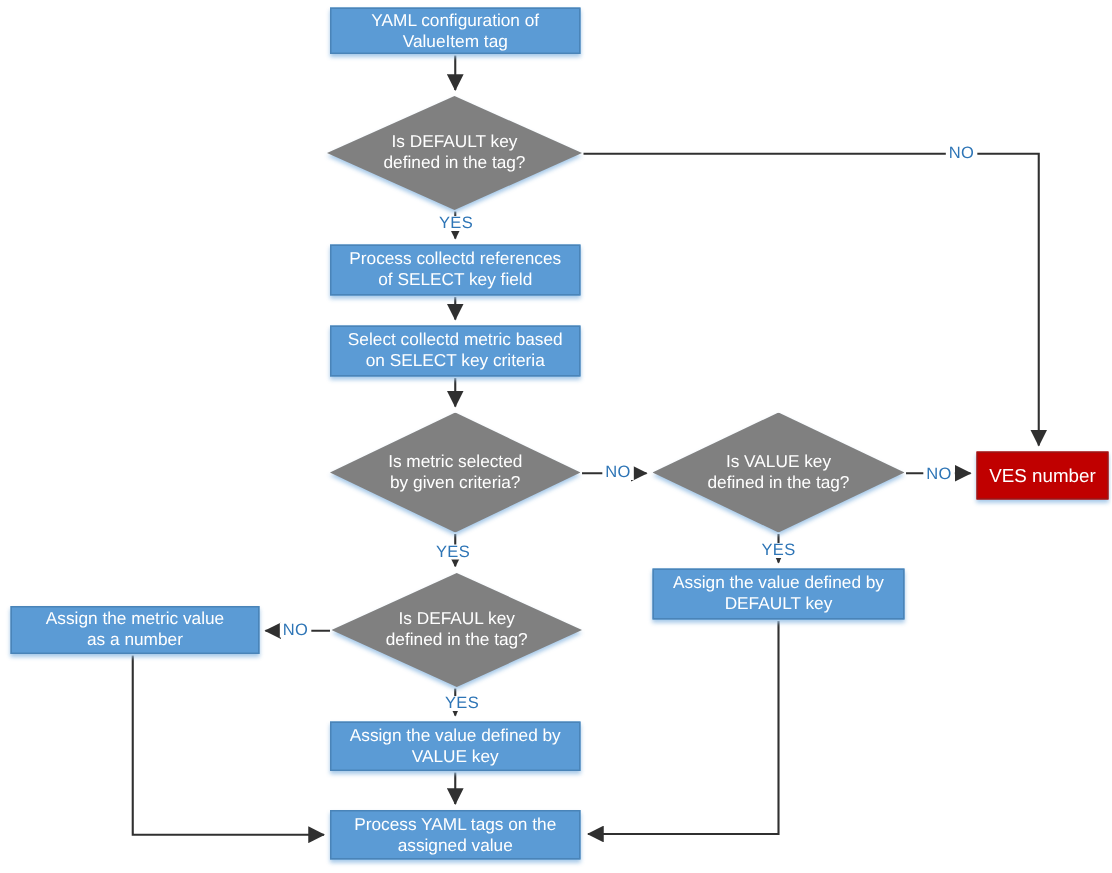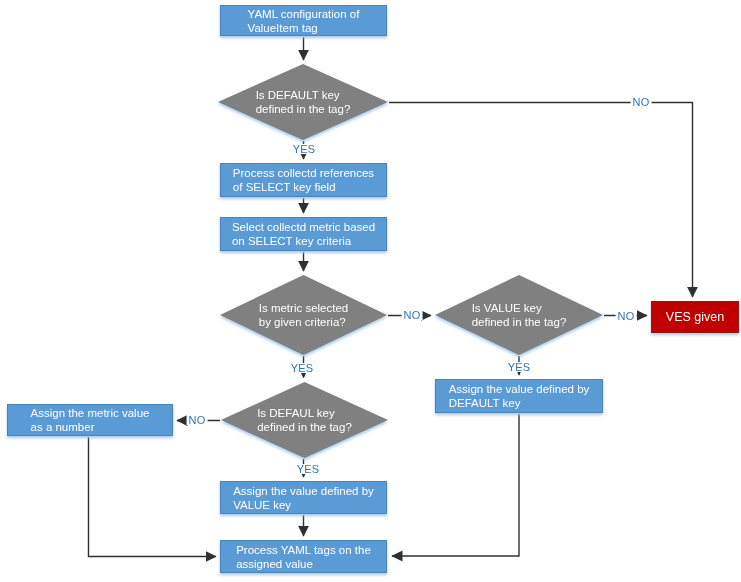--- a/index.html
+++ b/index.html
@@ -8,21 +8,21 @@
     --error-fill:#C00000; --error-border:#9E1414;
     --label-color:#2E75B6; --connector-color:#303030;
     --text-color:#FFFFFF; --shadow-color:rgba(155,194,230,.9);
   }
   *{box-sizing:border-box;margin:0;padding:0}
   body{background:#fff;font-family:"Liberation Sans",sans-serif}
   .canvas{position:relative;width:741px;height:582px;background:#fff;overflow:hidden}
   svg.wires{position:absolute;left:0;top:0;width:100%;height:100%}
   svg.wires path{fill:none;stroke:var(--connector-color);stroke-width:1.4}
   .node{position:absolute;filter:drop-shadow(0 2px 1.5px var(--shadow-color))}
-  .shape{width:100%;height:100%;display:flex;align-items:center;justify-content:center;}
+  .shape{width:100%;height:100%;display:flex;align-items:center;justify-content:center;text-align:center}
   .shape span{white-space:pre-line;color:var(--text-color);font-size:11.5px;line-height:14px}
   .process .shape{background:var(--process-fill);border:1px solid var(--process-border)}
   .decision .shape{background:var(--decision-fill);clip-path:polygon(50% 0,100% 50%,50% 100%,0 50%)}
   .error .shape{background:var(--error-fill);border:1px solid var(--error-border)}
   .error .shape span{font-size:12.5px}
   .edge-label{position:absolute;transform:translate(-50%,-50%);font-size:11px;letter-spacing:.2px;
     color:var(--label-color);background:#fff;padding:0 2px;line-height:10px}
 </style>
 </head>
 <body>
@@ -88,21 +88,21 @@
 
   <div class="node decision" style="left:435px;top:275px;width:168px;height:80px">
     <div class="shape">
         <span>Is VALUE key
 defined in the tag?</span>
       </div>
   </div>
 
   <div class="node error" style="left:651px;top:301px;width:88px;height:32px">
     <div class="shape">
-        <span>VES given</span>
+        <span>VES number</span>
       </div>
   </div>
 
   <div class="node process" style="left:435px;top:379px;width:168px;height:34px">
     <div class="shape">
         <span>Assign the value defined by
 DEFAULT key</span>
       </div>
   </div>
 

